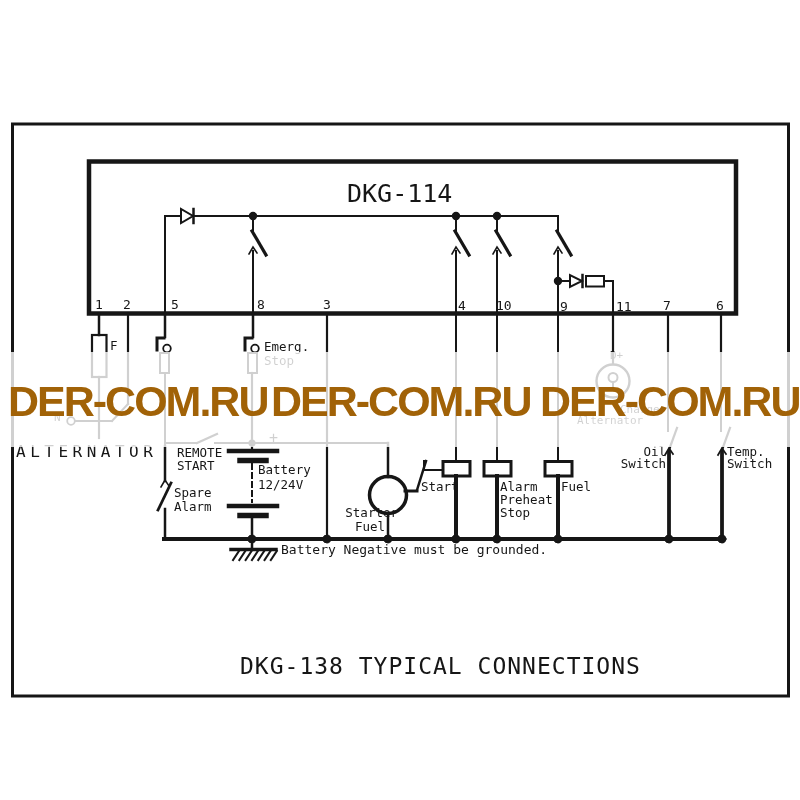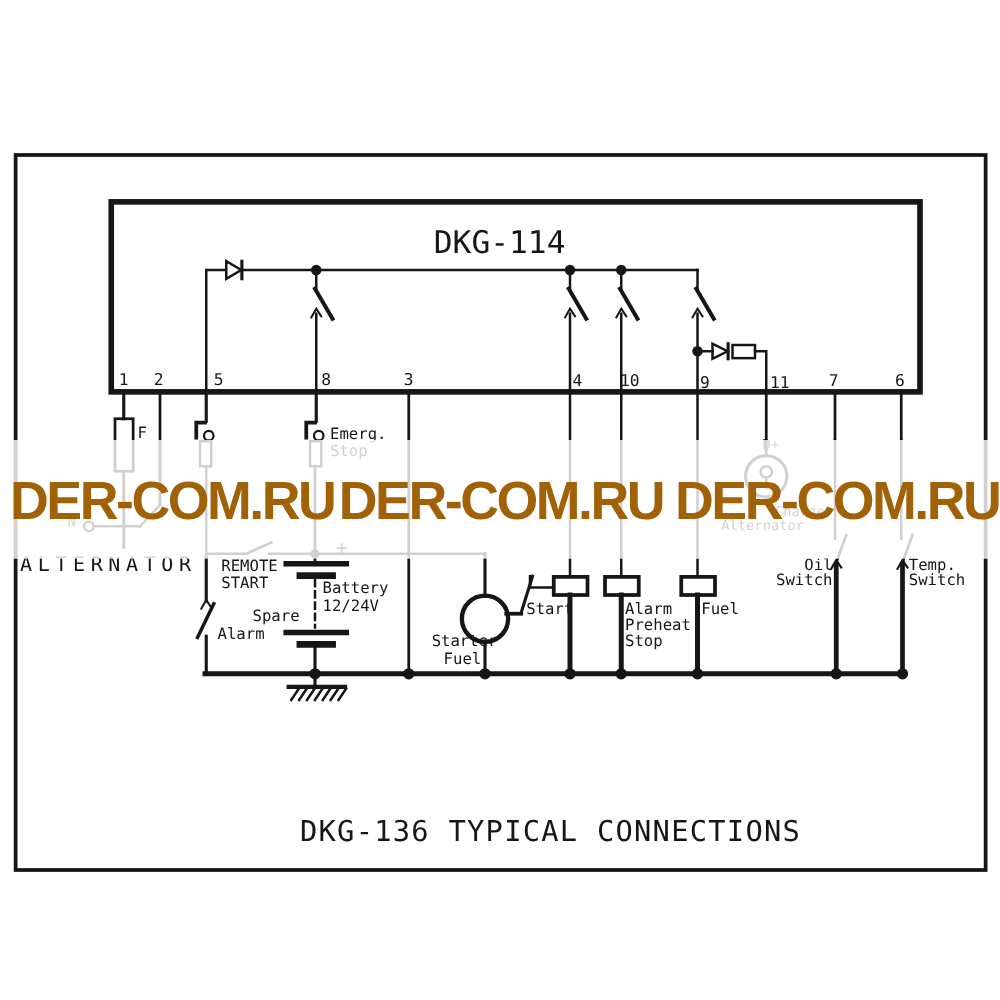--- a/index.html
+++ b/index.html
@@ -218,21 +218,21 @@
 
   <div class="lbl s12" style="left:264px;top:340px;">Emerg.</div>
   <div class="lbl s12" style="left:264px;top:354px;">Stop</div>
 
   <div class="lbl s11" style="left:54px;top:412px;">N</div>
   <div class="lbl altr" style="left:16px;top:444px;">ALTERNATOR</div>
 
   <div class="lbl s12" style="left:177px;top:446px;">REMOTE</div>
   <div class="lbl s12" style="left:177px;top:459px;">START</div>
 
-  <div class="lbl s12" style="left:174px;top:486px;margin-left:28px;">Spare</div>
+  <div class="lbl s12" style="left:174px;top:486px;">Spare</div>
   <div class="lbl s12" style="left:174px;top:500px;">Alarm</div>
 
   <div class="lbl" style="left:269px;top:431px;font-size:15px;">+</div>
   <div class="lbl s12" style="left:258px;top:463px;">Battery</div>
   <div class="lbl s12" style="left:258px;top:478px;">12/24V</div>
 
   <div class="lbl s12 ra" style="left:338px;top:506px;width:60px;">Starter</div>
   <div class="lbl s12 ra" style="left:325px;top:520px;width:60px;">Fuel</div>
 
   <div class="lbl s12" style="left:421px;top:480px;">Start</div>
@@ -246,22 +246,23 @@
   <div class="lbl s11" style="left:610px;top:350px;">D+</div>
   <div class="lbl s11" style="left:620px;top:404px;">Charge</div>
   <div class="lbl s11" style="left:577px;top:415px;">Alternator</div>
 
   <div class="lbl s12 ra" style="left:608px;top:445px;width:58px;">Oil</div>
   <div class="lbl s12 ra" style="left:608px;top:457px;width:58px;">Switch</div>
 
   <div class="lbl s12" style="left:727px;top:445px;">Temp.</div>
   <div class="lbl s12" style="left:727px;top:457px;">Switch</div>
 
-
-  <div class="lbl caption" style="left:240px;top:654px;">DKG-136 TYPICAL CONNECTIONS</div>
+  <div class="lbl s12" style="left:281px;top:543px;font-size:13px;">Battery Negative must be grounded.</div>
+
+  <div class="lbl caption" style="left:240px;top:654px;">DKG-138 TYPICAL CONNECTIONS</div>
 
   <div id="fadeband"></div>
 
   <span class="wm" style="left:8px;">DER-COM.RU</span>
   <span class="wm" style="left:271px;">DER-COM.RU</span>
   <span class="wm" style="left:540px;">DER-COM.RU</span>
 
 </div>
 
 </body></html>

